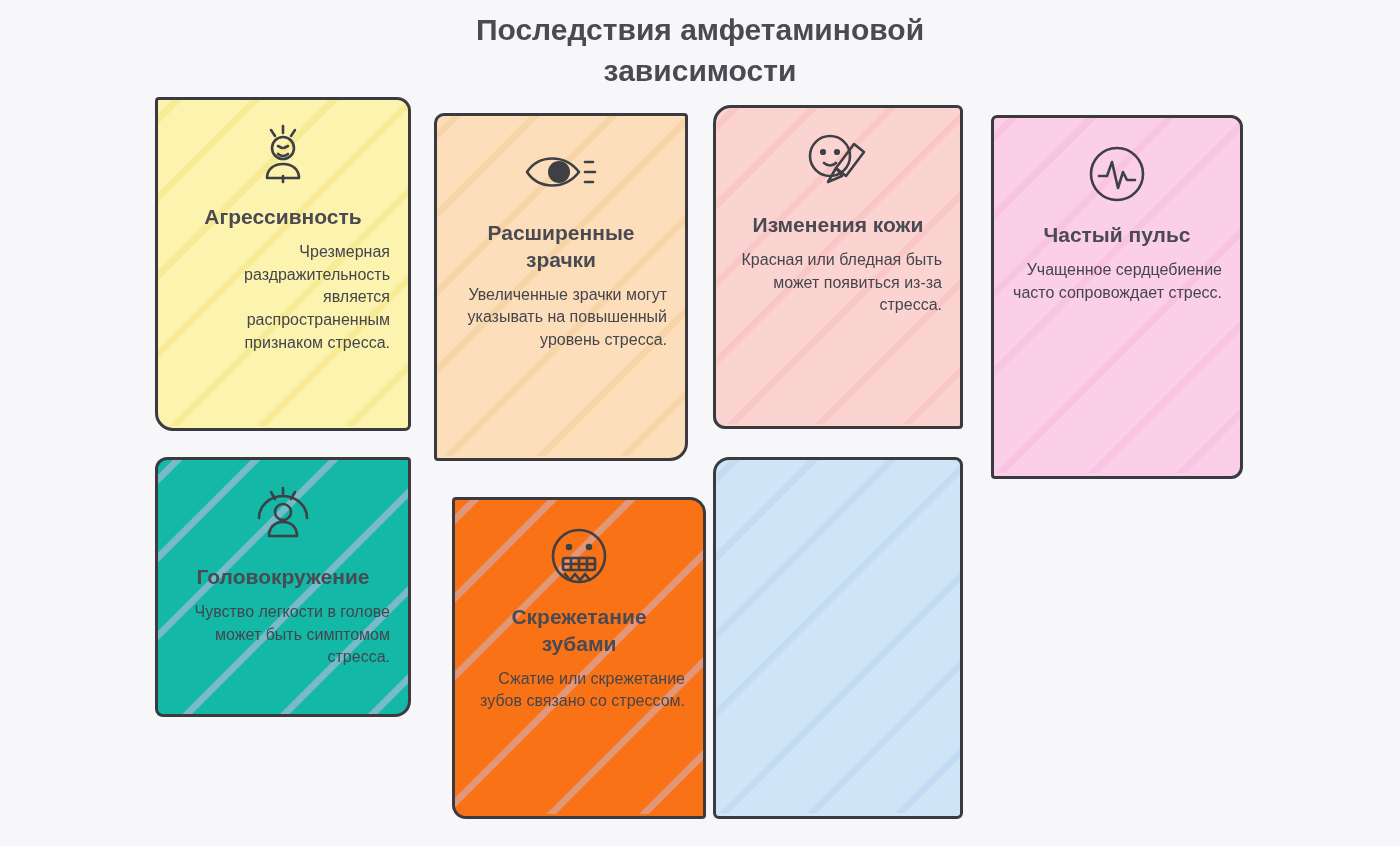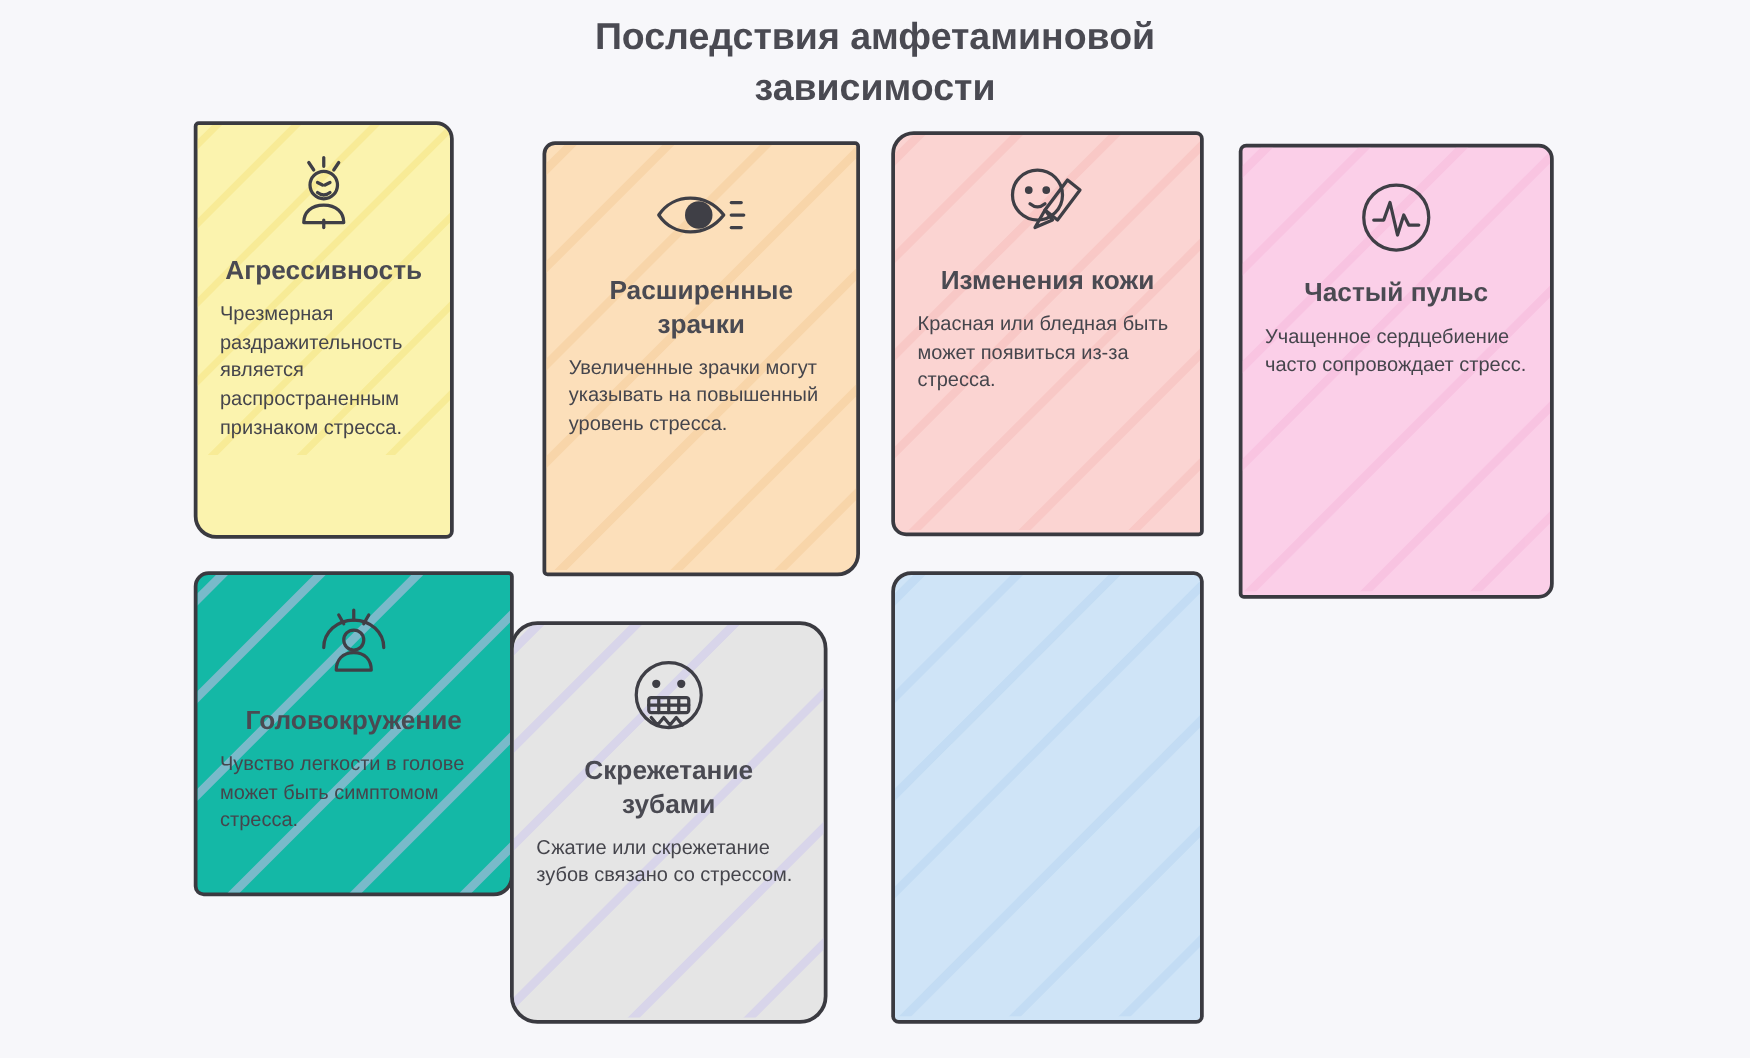--- a/index.html
+++ b/index.html
@@ -74,33 +74,33 @@
     font-size: 21px;
     font-weight: bold;
     color: #4a4a52;
     text-align: center;
     line-height: 1.28;
     margin-bottom: 10px;
   }
   .card-desc {
     font-size: 16px;
     color: #45454c;
-    text-align: left;
+    text-align: right;
     line-height: 1.42;
   }
   svg.ic { display:block; }
 </style>
 </head>
 <body>
 
 <h1 id="page-title">Последствия амфетаминовой зависимости</h1>
 
 <div id="board">
 
-  <div class="card c0" style="left:155px; top:6px; width:208px; height:334px; background:#fbf3ae;">
+  <div class="card c0" style="left:155px; top:6px; width:256px; height:334px; background:#fbf3ae;">
     <svg class="stripes" viewBox="0 0 256 334" preserveAspectRatio="none">
       <g stroke="#f3e27a" stroke-width="7" stroke-linecap="round">
         <line x1="-40" y1="60" x2="60" y2="-40"></line>
           <line x1="-40" y1="140" x2="140" y2="-40"></line>
         <line x1="-40" y1="220" x2="220" y2="-40"></line>
           <line x1="-40" y1="300" x2="300" y2="-40"></line>
         <line x1="-10" y1="360" x2="360" y2="-10"></line>
           <line x1="60" y1="380" x2="380" y2="60"></line>
         <line x1="140" y1="390" x2="390" y2="140"></line>
           <line x1="220" y1="395" x2="395" y2="220"></line>
@@ -221,21 +221,21 @@
           <path d="M42 44 c-9 0 -14 6 -14 14 h28 c0 -8 -5 -14 -14 -14z"></path>
           <path d="M18 40 a24 22 0 0 1 48 0"></path>
           <path d="M30 14 l4 7 M42 10 v8 M54 14 l-4 7"></path>
         </svg>
       </div>
       <div class="card-title">Головокружение</div>
       <div class="card-desc">Чувство легкости в голове может быть симптомом стресса.</div>
     </div>
   </div>
 
-  <div class="card c5" style="left:408px; top:406px; width:254px; height:322px; background:#e5e5e5;border-radius:22px;">
+  <div class="card c5" style="left:452px; top:406px; width:254px; height:322px; background:#f97316;">
     <svg class="stripes" viewBox="0 0 254 322" preserveAspectRatio="none">
       <g stroke="#c8c1ef" stroke-width="7" stroke-linecap="round">
         <line x1="-40" y1="60" x2="60" y2="-40"></line>
           <line x1="-40" y1="140" x2="140" y2="-40"></line>
         <line x1="-40" y1="220" x2="220" y2="-40"></line>
           <line x1="-20" y1="330" x2="330" y2="-20"></line>
         <line x1="60" y1="360" x2="360" y2="60"></line>
           <line x1="140" y1="375" x2="375" y2="140"></line>
         <line x1="215" y1="380" x2="380" y2="215"></line>
       </g>

